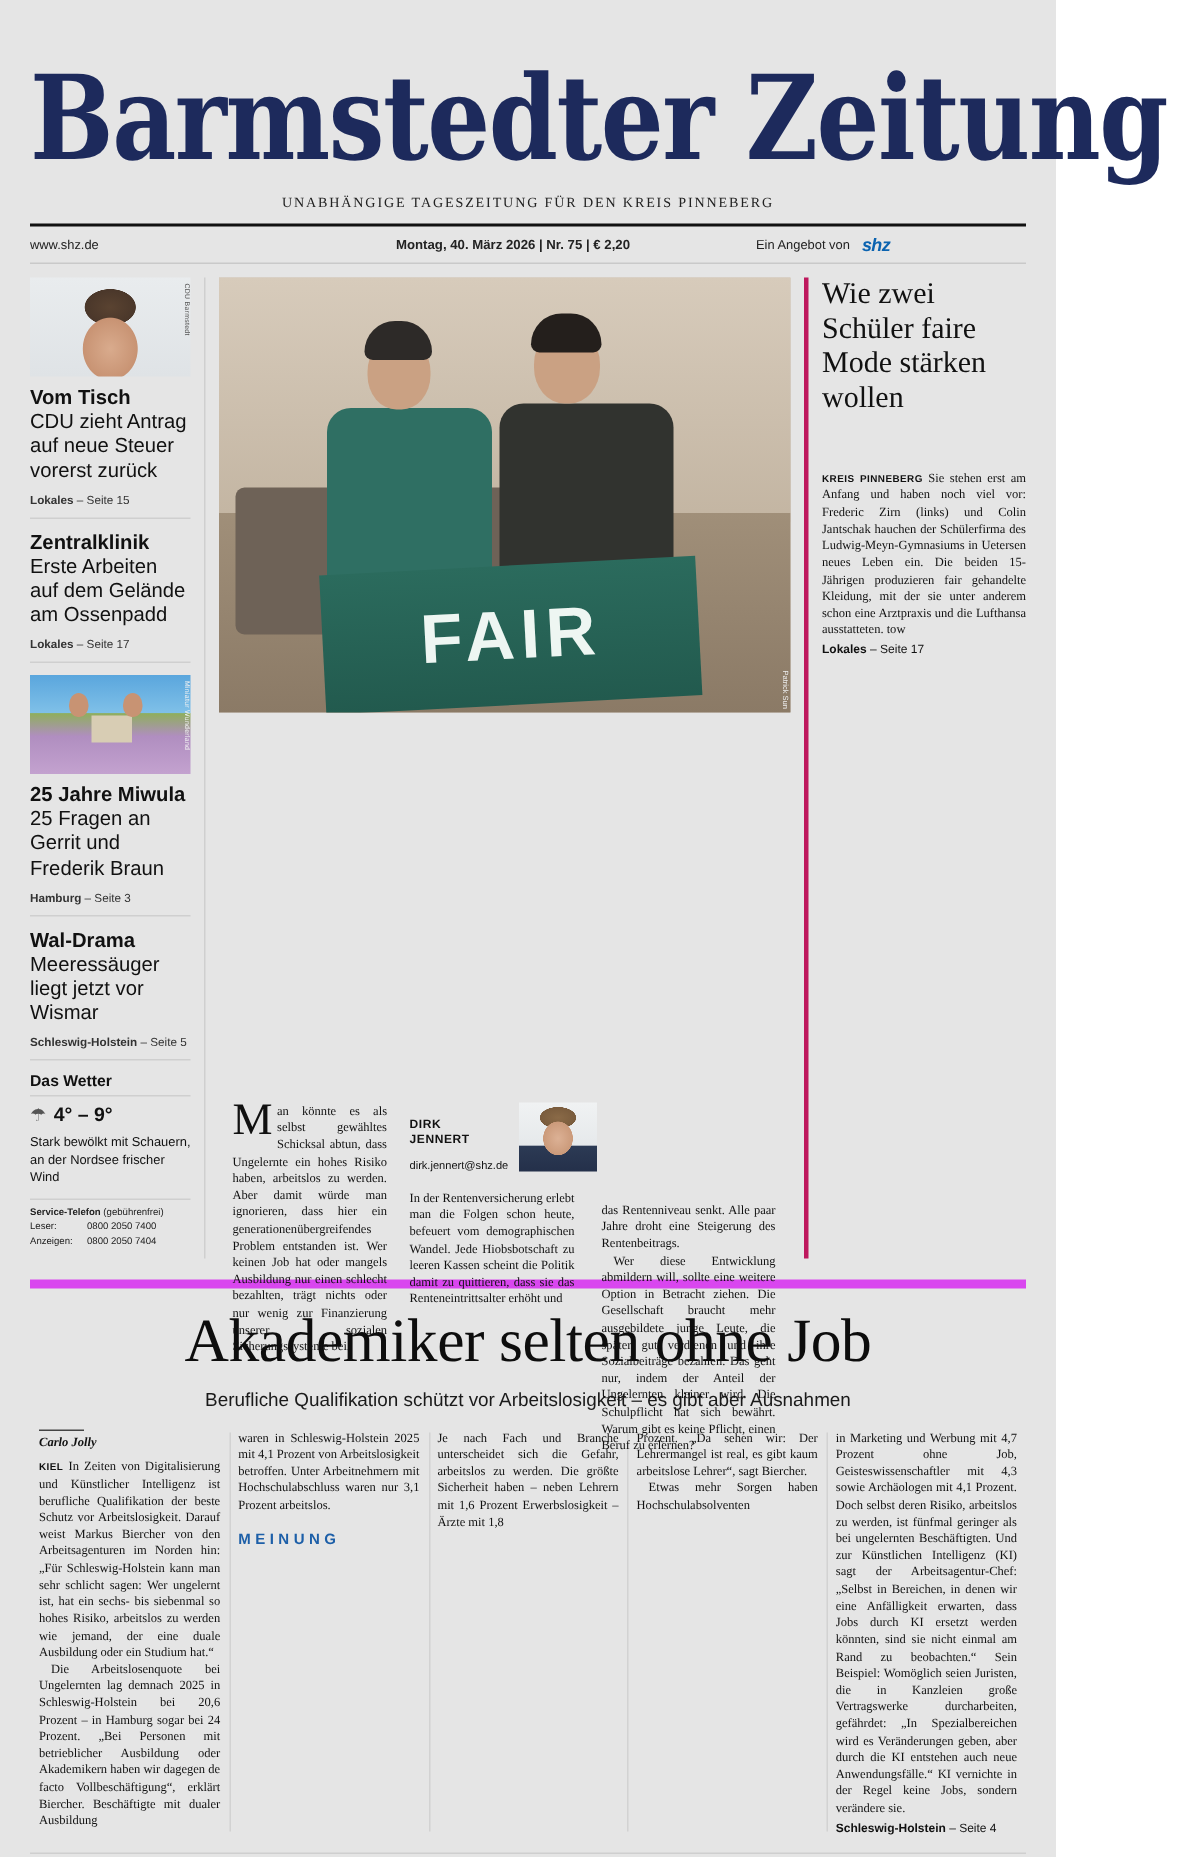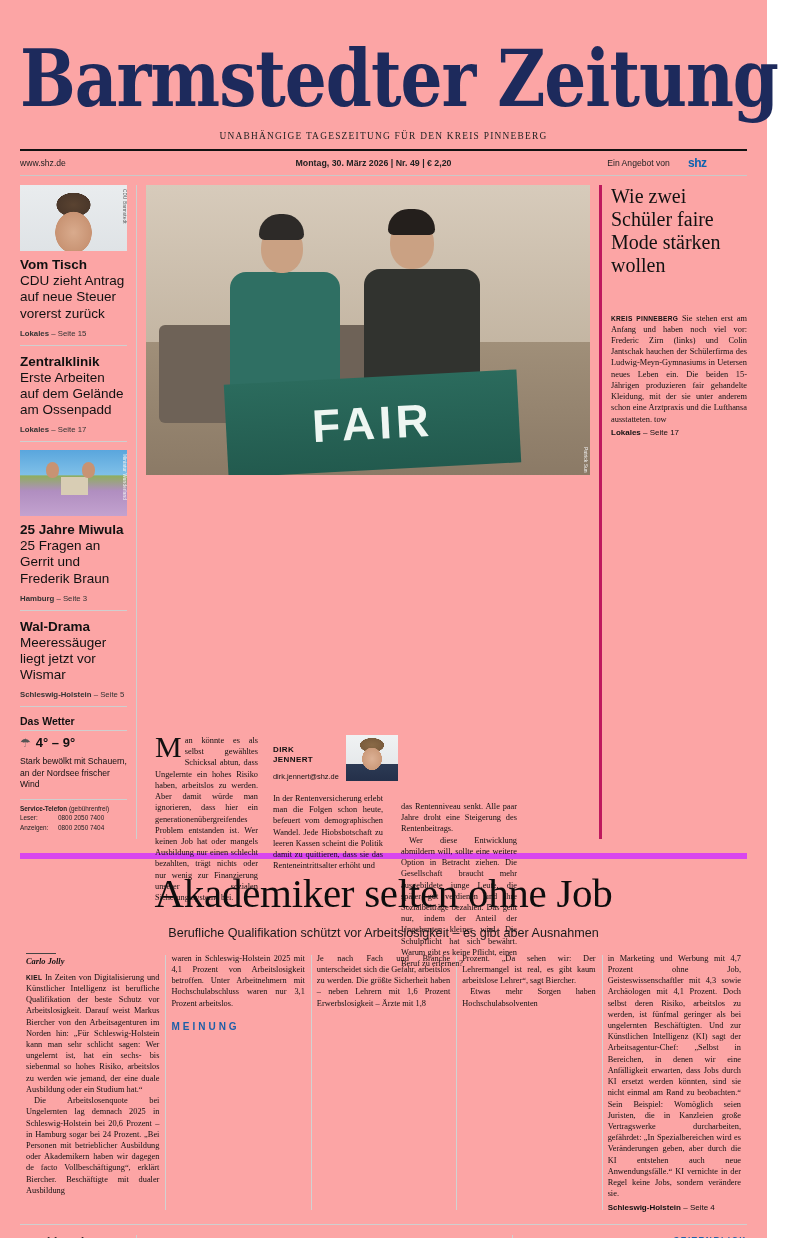--- a/index.html
+++ b/index.html
@@ -8,25 +8,25 @@
   body {
     width: 800px;
     height: 1238px;
     background: #ffffff;
     font-family: "Liberation Sans", sans-serif;
     color: #111111;
     overflow: hidden;
   }
 
   .page {
-    width: 767px;
+    width: 704px;
     height: 1238px;
     position: relative;
     padding: 0 20px;
-    background: #fca5a5;
+    background: #e5e5e5;
   }
 
   
   .masthead {
     padding-top: 42px;
     text-align: center;
   }
   .masthead-title {
     font-family: "DejaVu Serif", serif;
     font-weight: 700;
@@ -54,26 +54,27 @@
   .infobar {
     display: flex;
     align-items: center;
     justify-content: space-between;
     font-size: 8.6px;
     padding: 5px 0 5px 0;
     color: #222;
   }
   .infobar .left  { width: 160px; text-align: left; }
   .infobar .mid   { flex: 1; text-align: center; font-weight: 600; font-size: 8.8px;}
-  .infobar .right { width: 180px; text-align: right; display:flex; align-items:center; justify-content:center; gap:18px;}
+  .infobar .right { width: 180px; text-align: right; display:flex; align-items:center; justify-content:flex-start; gap:8px;}
   .shz-mark {
     color: #0b63b0;
     font-weight: 800;
     font-size: 12px;
     letter-spacing: -0.4px;
+    font-style: italic;
   }
   .rule-grey { border-top: 1px solid #c9c9c9; }
 
   
   .topgrid {
     display: flex;
     gap: 0;
     margin-top: 9px;
   }
   .col-left  { width: 117px; flex: 0 0 117px; padding-right: 9px; border-right: 1px solid #cfcfcf; }
@@ -310,21 +311,21 @@
 
 <div class="page">
 
   <div class="masthead">
     <div class="masthead-title">Barmstedter Zeitung</div>
     <div class="masthead-sub">UNABHÄNGIGE TAGESZEITUNG FÜR DEN KREIS PINNEBERG</div>
   </div>
   <div class="rule-thick"></div>
   <div class="infobar">
     <div class="left">www.shz.de</div>
-    <div class="mid">Montag, 30. März 2026 | Nr. 49 | € 2,20</div>
+    <div class="mid">Montag, 40. März 2026 | Nr. 75 | € 2,20</div>
     <div class="right">
       <span>Ein Angebot von</span>
       <span class="shz-mark">shz</span>
     </div>
   </div>
   <div class="rule-grey"></div>
 
   <div class="topgrid">
 
     <div class="col-left">

